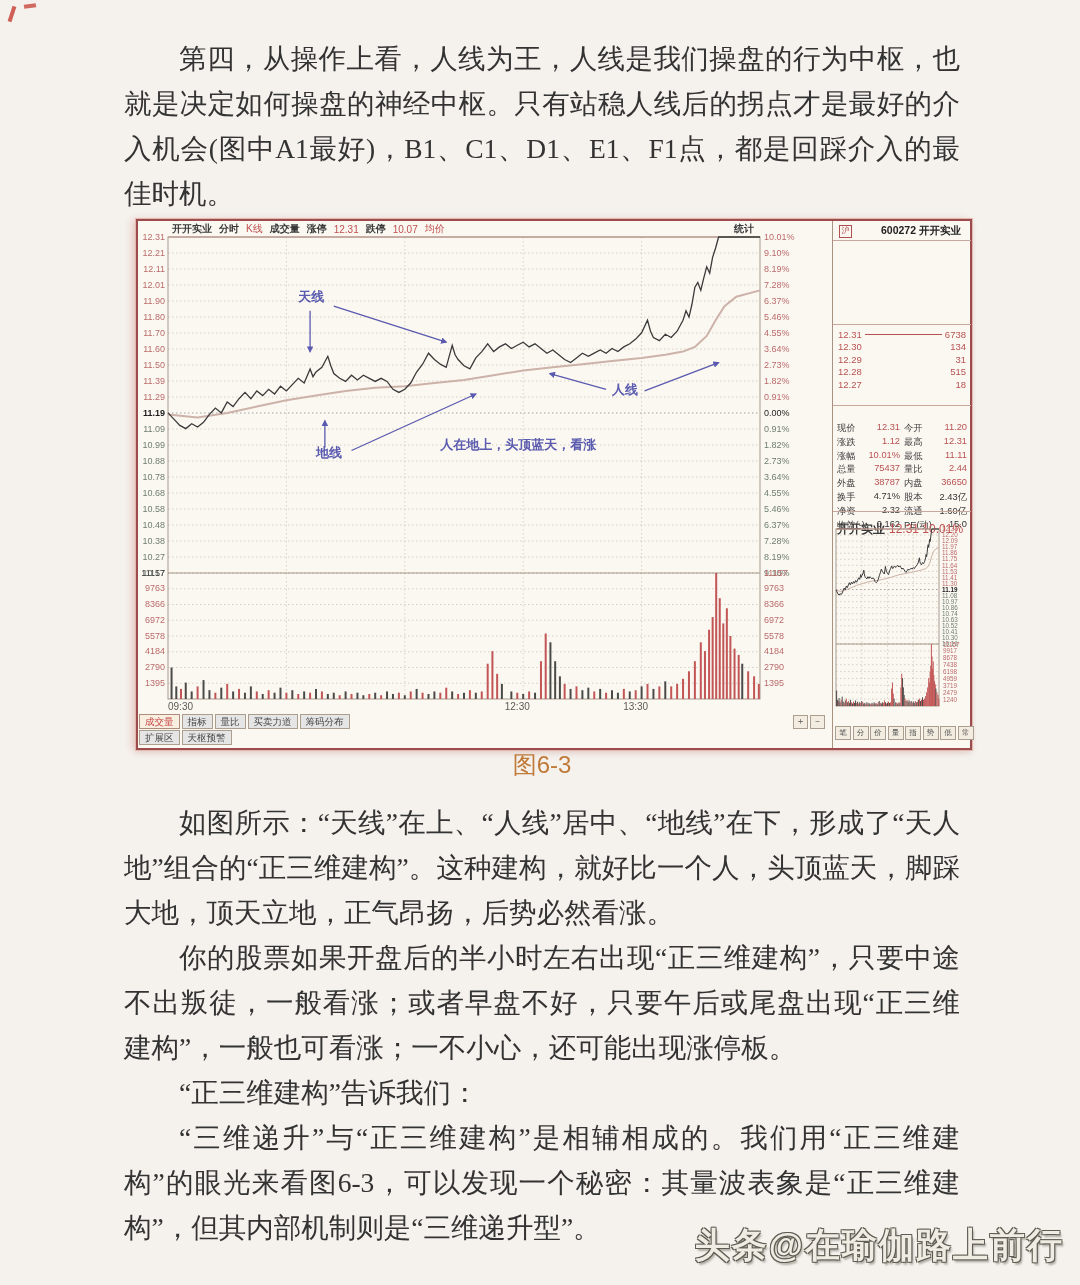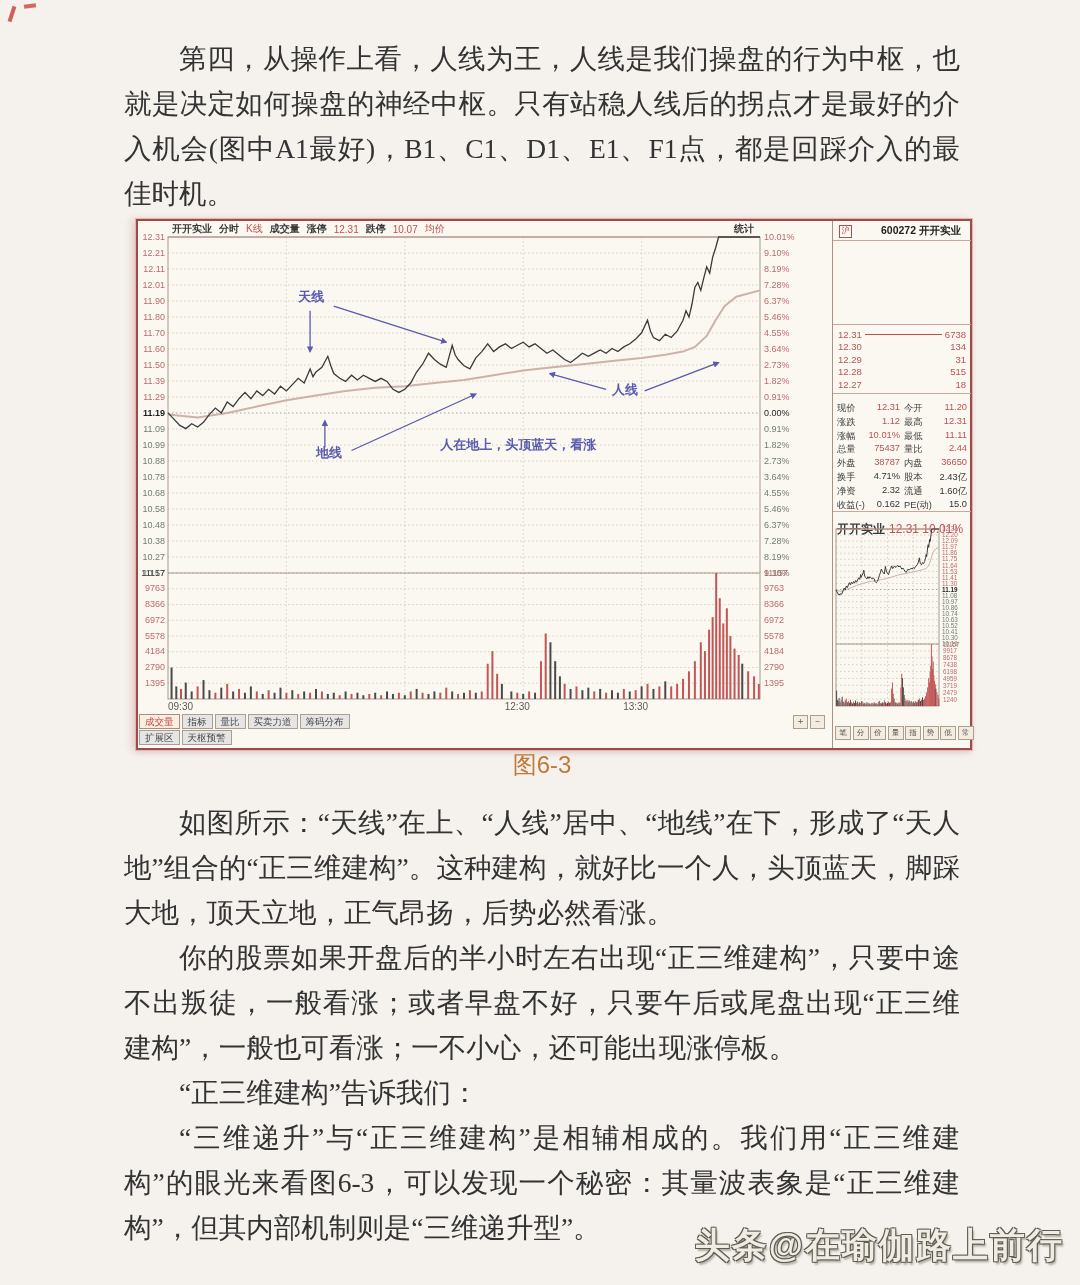--- a/index.html
+++ b/index.html
@@ -35,21 +35,21 @@
   .side-panel{position:absolute;left:694px;top:0;width:138px;height:527px;border-left:1px solid #a89282;
               font-size:10px;color:#333;}
   .sp-title{display:flex;align-items:center;gap:5px;padding:3px 4px 2px 6px;border-bottom:1px solid #c8a89c;}
   .sp-title .mkt{width:11px;height:11px;border:1px solid #b05050;color:#b05050;font-size:8px;line-height:10px;
                  text-align:center;flex:none;}
   .sp-title .code{font-weight:700;color:#222;font-size:10.5px;white-space:nowrap;margin-left:24px;}
   .sp-queue{position:absolute;left:0;top:103px;width:100%;border-top:1px solid #c8a89c;padding-top:3px;}
   .sp-queue .qrow{display:flex;align-items:center;padding:0 5px;height:12.5px;color:#b85252;font-size:9.5px;}
   .sp-queue .qrow .ln{flex:1;border-top:1px solid #b85252;margin:0 3px;}
   .sp-queue .qrow .sp{flex:1;}
-  .sp-stats{position:absolute;left:0;top:172px;width:100%;border-top:1px solid #c8a89c;padding-top:8px;}
+  .sp-stats{position:absolute;left:0;top:184px;width:100%;border-top:1px solid #c8a89c;padding-top:16px;}
   .sp-stats .srow{display:flex;padding:0 4px;height:13.8px;font-size:9.3px;white-space:nowrap;}
   .sp-stats .lab{color:#3c3c3c;width:30px;flex:none;}
   .sp-stats .val{color:#b85252;flex:1;text-align:right;margin-right:4px;}
   .sp-stats .val.dk{color:#333;}
   .mini-title{position:absolute;left:0;top:290px;width:100%;border-top:1px solid #c8a89c;color:#c05050;
               font-size:12px;padding:9px 0 0 4px;box-sizing:border-box;white-space:nowrap;}
   .mini-title b{color:#3a3a3a;font-weight:700;margin-right:4px;}
   .mini-buttons{position:absolute;left:2px;top:505px;display:flex;gap:1.5px;}
   .mini-buttons span{display:inline-block;width:14px;height:12px;border:1px solid #ab9e8e;background:#f3ece0;
                      font-size:7.5px;line-height:11px;text-align:center;color:#555;}

